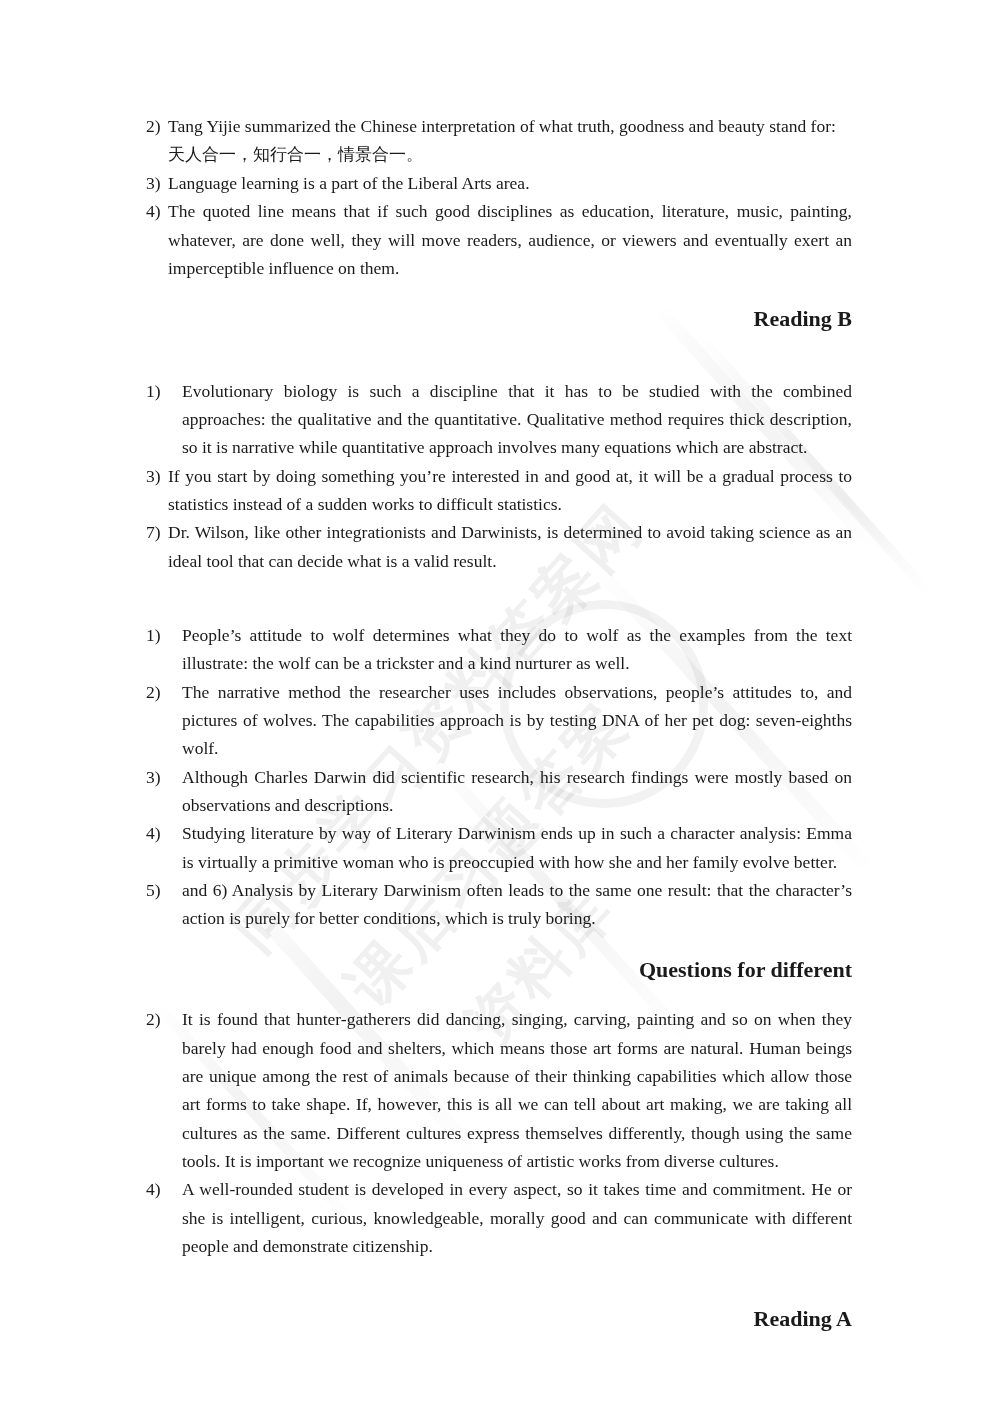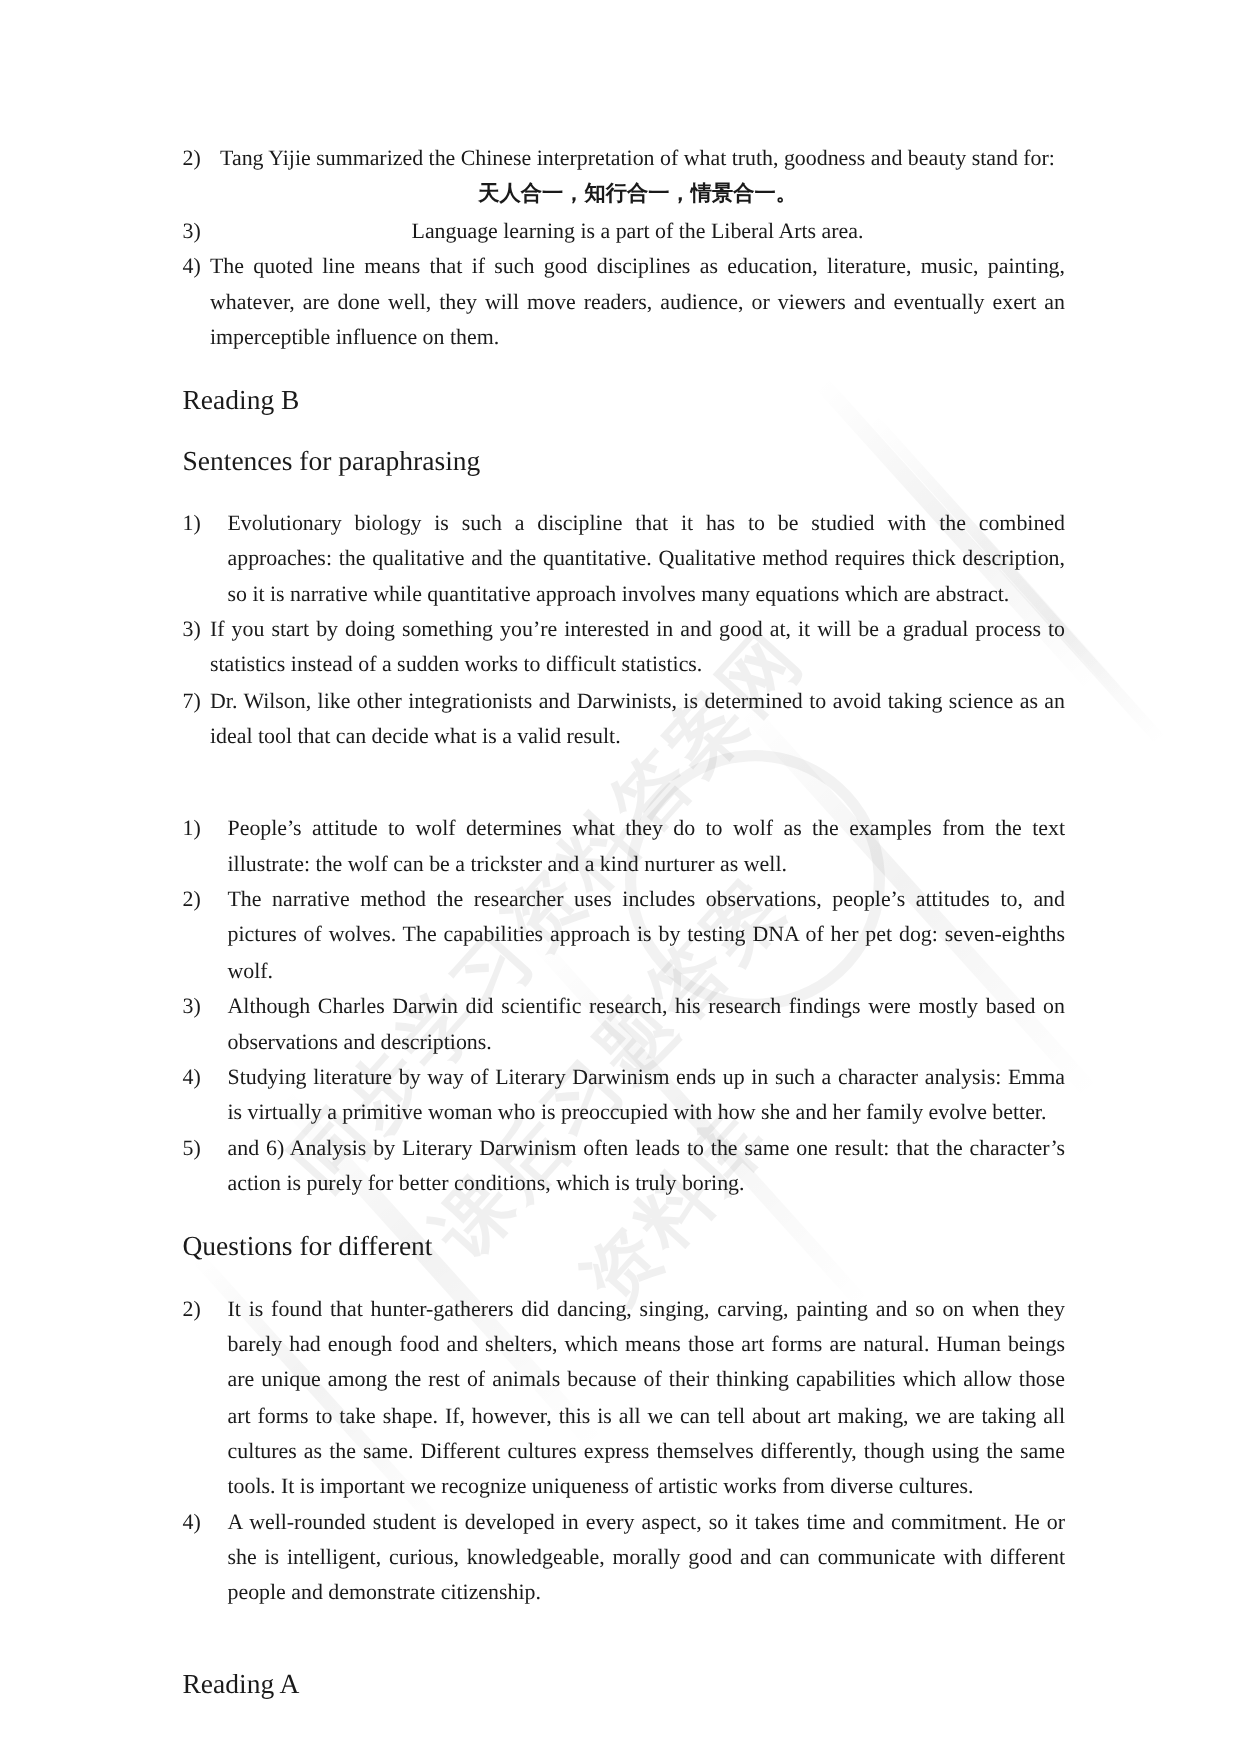--- a/index.html
+++ b/index.html
@@ -70,24 +70,25 @@
   }
   .content {
     position: absolute;
     left: 146px;
     top: 112px;
     width: 706px;
   }
 
   h2.heading {
     font-size: 22px;
-    font-weight: 400;
+    font-weight: 700;
     margin: 0;
     padding: 0;
     line-height: 1.2;
+    text-align: right;
   }
   .sp-before-head { height: 24px; }
   .sp-after-head  { height: 22px; }
 
   
   .item {
     display: flex;
     align-items: flex-start;
     font-size: 17.5px;
     line-height: 1.62;
@@ -97,25 +98,24 @@
     flex: 0 0 auto;
     text-align: left;
   }
   .marker-tight { width: 22px; }
   .marker-wide  { width: 36px; }
   .body-text {
     flex: 1 1 auto;
     text-align: justify;
     text-justify: inter-word;
   }
-  .body-text.noj { text-align: center; }
+  .body-text.noj { text-align: left; }
   .cn {
     font-family: "DejaVu Sans", "Liberation Sans", sans-serif;
     font-size: 17px;
-    font-weight: bold;
   }
 </style>
 </head>
 <body>
 
 <div id="watermark">
   <div class="wm-streak wm-s1"></div>
   <div class="wm-streak wm-s2"></div>
   <div class="wm-streak wm-s7"></div>
   <div class="wm-streak wm-s3"></div>
@@ -142,21 +142,20 @@
       </div>
       <div class="item">
         <span class="marker marker-tight">4)</span>
         <span class="body-text">The quoted line means that if such good disciplines as education, literature, music, painting, whatever, are done well, they will move readers, audience, or viewers and eventually exert an imperceptible influence on them.</span>
       </div>
     </div>
 
     <div class="sp-before-head"></div>
     <h2 class="heading">Reading B</h2>
     <div class="sp-after-head"></div>
-    <h2 class="heading">Sentences for paraphrasing</h2>
     <div class="sp-after-head"></div>
 
     <div>
       <div class="item">
         <span class="marker marker-wide">1)</span>
         <span class="body-text">Evolutionary biology is such a discipline that it has to be studied with the combined approaches: the qualitative and the quantitative. Qualitative method requires thick description, so it is narrative while quantitative approach involves many equations which are abstract.</span>
       </div>
     </div>
 
     <div>

